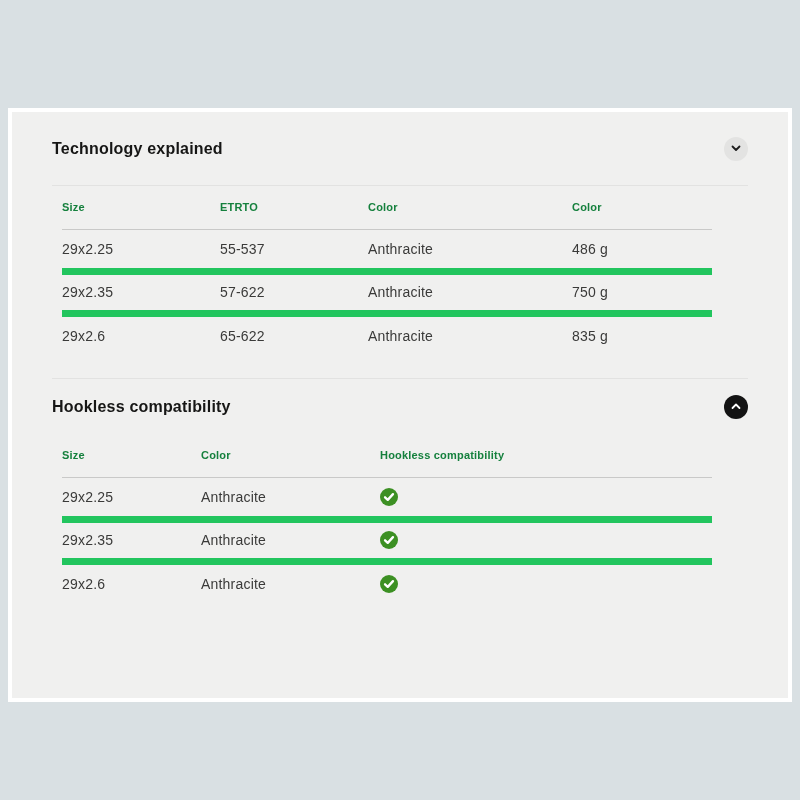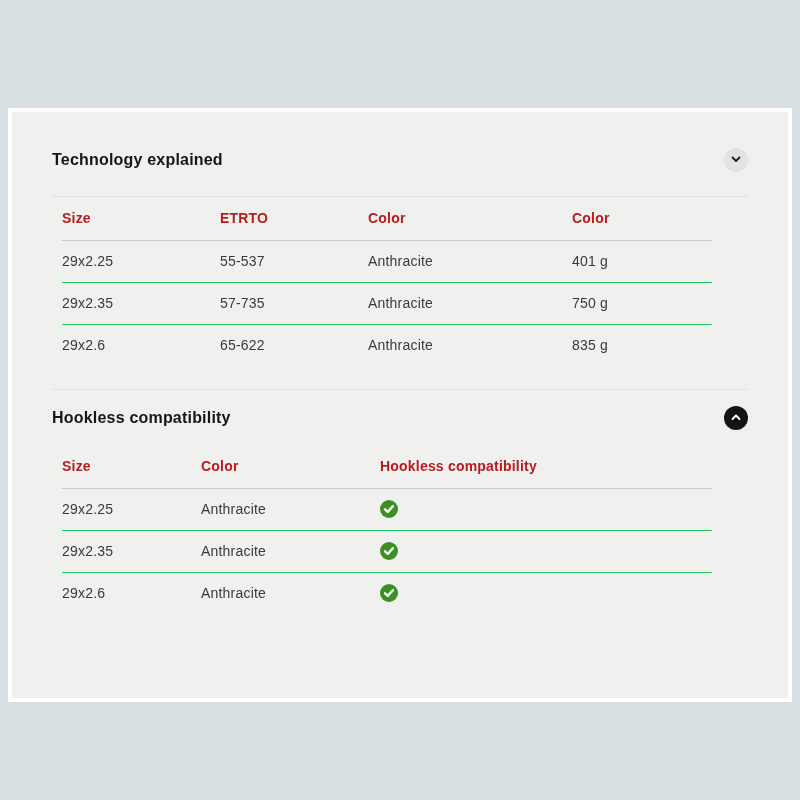--- a/index.html
+++ b/index.html
@@ -13,21 +13,21 @@
   .card {
     position: absolute;
     left: 8px; top: 108px;
     width: 784px; height: 594px;
     background: #ffffff;
     padding: 4px;
   }
   .panel {
     width: 100%; height: 100%;
     background: #f0f0ef;
-    padding: 11px 40px;
+    padding: 0 40px;
   }
   .acc-header {
     display: flex;
     align-items: center;
     justify-content: space-between;
     cursor: pointer;
   }
   .acc-title {
     font-size: 16px;
     font-weight: 700;
@@ -51,32 +51,32 @@
   .circle-btn.dark  { background: #131313; color: #ffffff; }
   .circle-btn svg { display: block; }
   table {
     border-collapse: collapse;
     table-layout: fixed;
     margin: 0 32px 0 10px;
     width: 650px;
   }
   th {
     text-align: left;
-    font-size: 14px;
+    font-size: 11px;
     font-weight: 700;
-    color: #b91c1c;
+    color: #15803d;
     height: 43px;
     border-bottom: 1px solid #c9c9c8;
     letter-spacing: 0.2px;
   }
   td {
     font-size: 14px;
     color: #3a3a39;
     height: 42px;
-    border-bottom: 1px solid #22c55e;
+    border-bottom: 7px solid #22c55e;
     letter-spacing: 0.2px;
   }
   tbody tr:last-child td { border-bottom: none; margin-top: 12px; }
   #spec-table-wrap { margin-bottom: 23px; }
   #spec-table col.c1 { width: 158px; }
   #spec-table col.c2 { width: 148px; }
   #spec-table col.c3 { width: 204px; }
   #spec-table col.c4 { width: 140px; }
   #hookless-table col.c1 { width: 139px; }
   #hookless-table col.c2 { width: 179px; }
@@ -115,25 +115,25 @@
             <th>ETRTO</th>
             <th>Color</th>
             <th>Color</th>
           </tr>
         </thead>
         <tbody>
           <tr>
             <td>29x2.25</td>
             <td>55-537</td>
             <td>Anthracite</td>
-            <td>401 g</td>
+            <td>486 g</td>
           </tr>
           <tr>
             <td>29x2.35</td>
-            <td>57-735</td>
+            <td>57-622</td>
             <td>Anthracite</td>
             <td>750 g</td>
           </tr>
           <tr>
             <td>29x2.6</td>
             <td>65-622</td>
             <td>Anthracite</td>
             <td>835 g</td>
           </tr>
         </tbody>

